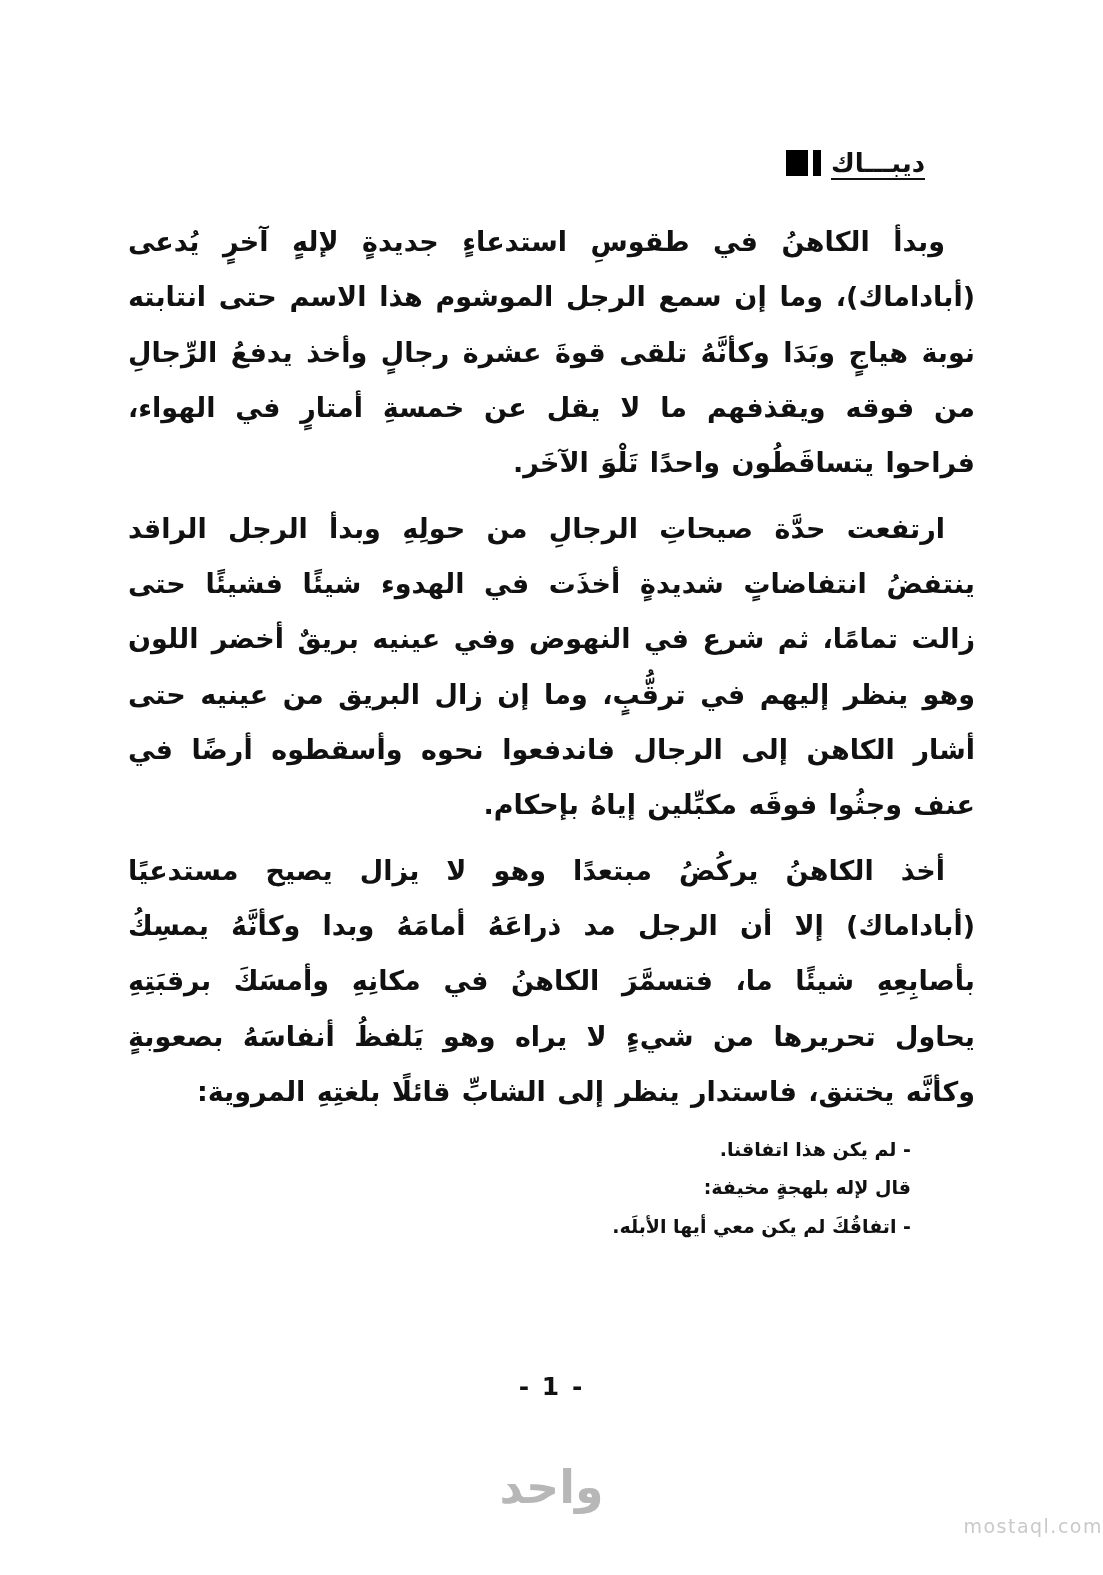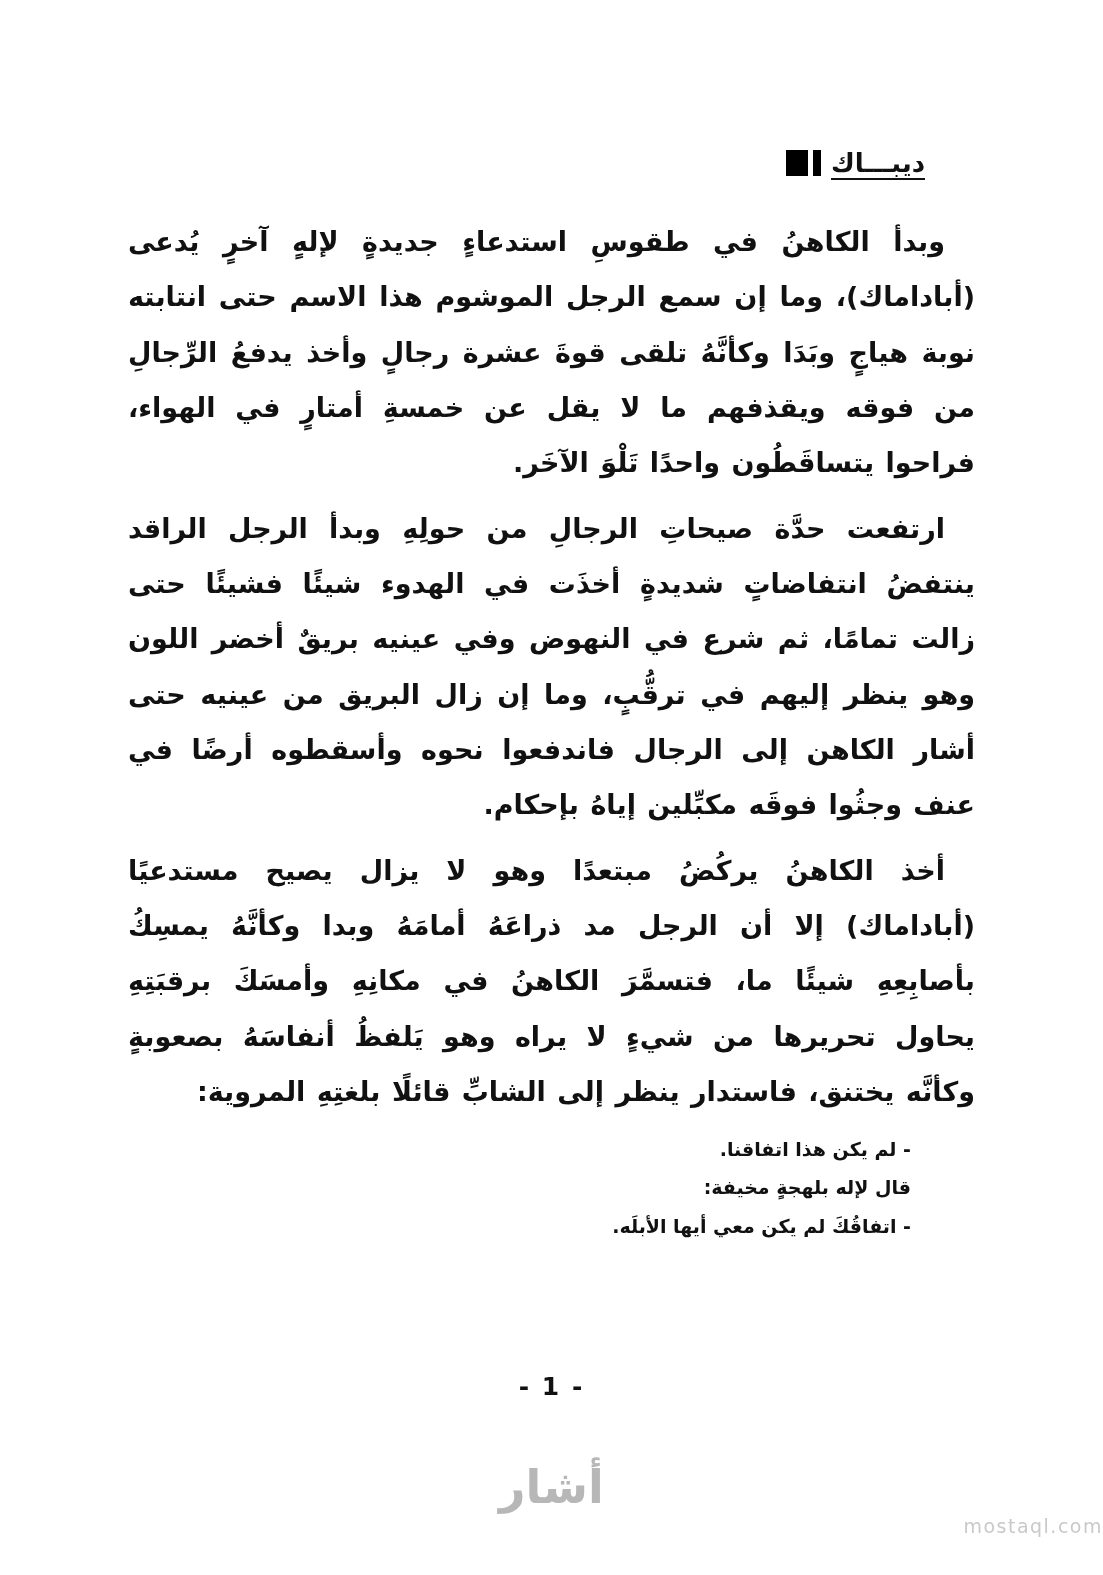--- a/index.html
+++ b/index.html
@@ -135,17 +135,17 @@
     <p>أخذ الكاهنُ يركُضُ مبتعدًا وهو لا يزال يصيح مستدعيًا (أباداماك) إلا أن الرجل مد ذراعَهُ أمامَهُ وبدا وكأنَّهُ يمسِكُ بأصابِعِهِ شيئًا ما، فتسمَّرَ الكاهنُ في مكانِهِ وأمسَكَ برقبَتِهِ يحاول تحريرها من شيءٍ لا يراه وهو يَلفظُ أنفاسَهُ بصعوبةٍ وكأنَّه يختنق، فاستدار ينظر إلى الشابِّ قائلًا بلغتِهِ المروية:</p>
 
     <div class="dialogue-line">- لم يكن هذا اتفاقنا.</div>
     <div class="dialogue-line">قال لإله بلهجةٍ مخيفة:</div>
     <div class="dialogue-line">- اتفاقُكَ لم يكن معي أيها الأبلَه.</div>
   </main>
 
   <div class="page-number">- 1 -</div>
 
   <div class="watermark">
-    <span class="watermark-brand">أشار</span>
+    <span class="watermark-brand">واحد</span>
     <span class="watermark-domain">mostaql.com</span>
   </div>
 
 </div>
 
 </body></html>

